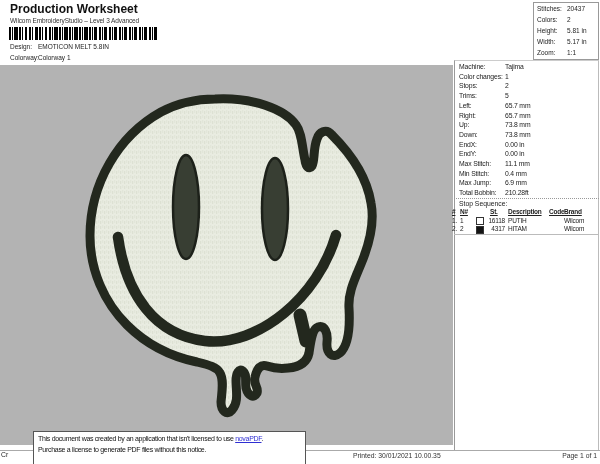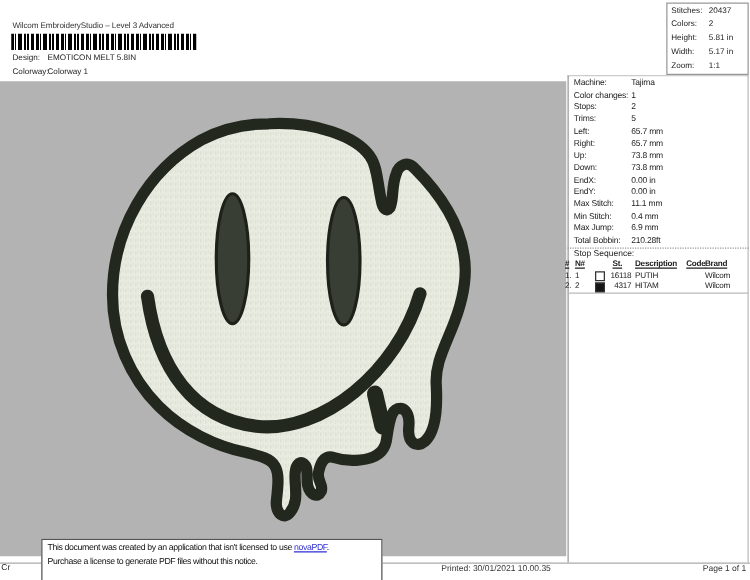--- a/index.html
+++ b/index.html
@@ -54,20 +54,21 @@
   .notice{left:33px;top:431px;width:263px;height:29px;background:#fff;border:1px solid #555;
           padding:2px 4px;box-sizing:content-box;font-size:7px;letter-spacing:-0.3px;color:#111;}
   .notice .ln{line-height:10.5px;white-space:nowrap;}
   .notice a{color:#2f2fd3;text-decoration:underline;cursor:pointer;}
 </style>
 </head>
 <body>
 
 <div id="page">
 
+  <div class="abs title">Production Worksheet</div>
   <div class="abs subtitle">Wilcom EmbroideryStudio – Level 3 Advanced</div>
   <div class="abs barcode"></div>
   <div class="abs kvline" style="left:10px;top:43px;">
     <span class="lab">Design:</span><span>EMOTICON MELT 5.8IN</span>
   </div>
   <div class="abs kvline" style="left:10px;top:54px;">
     <span class="lab">Colorway:</span><span>Colorway 1</span>
   </div>
 
   <div class="abs stats-box">

